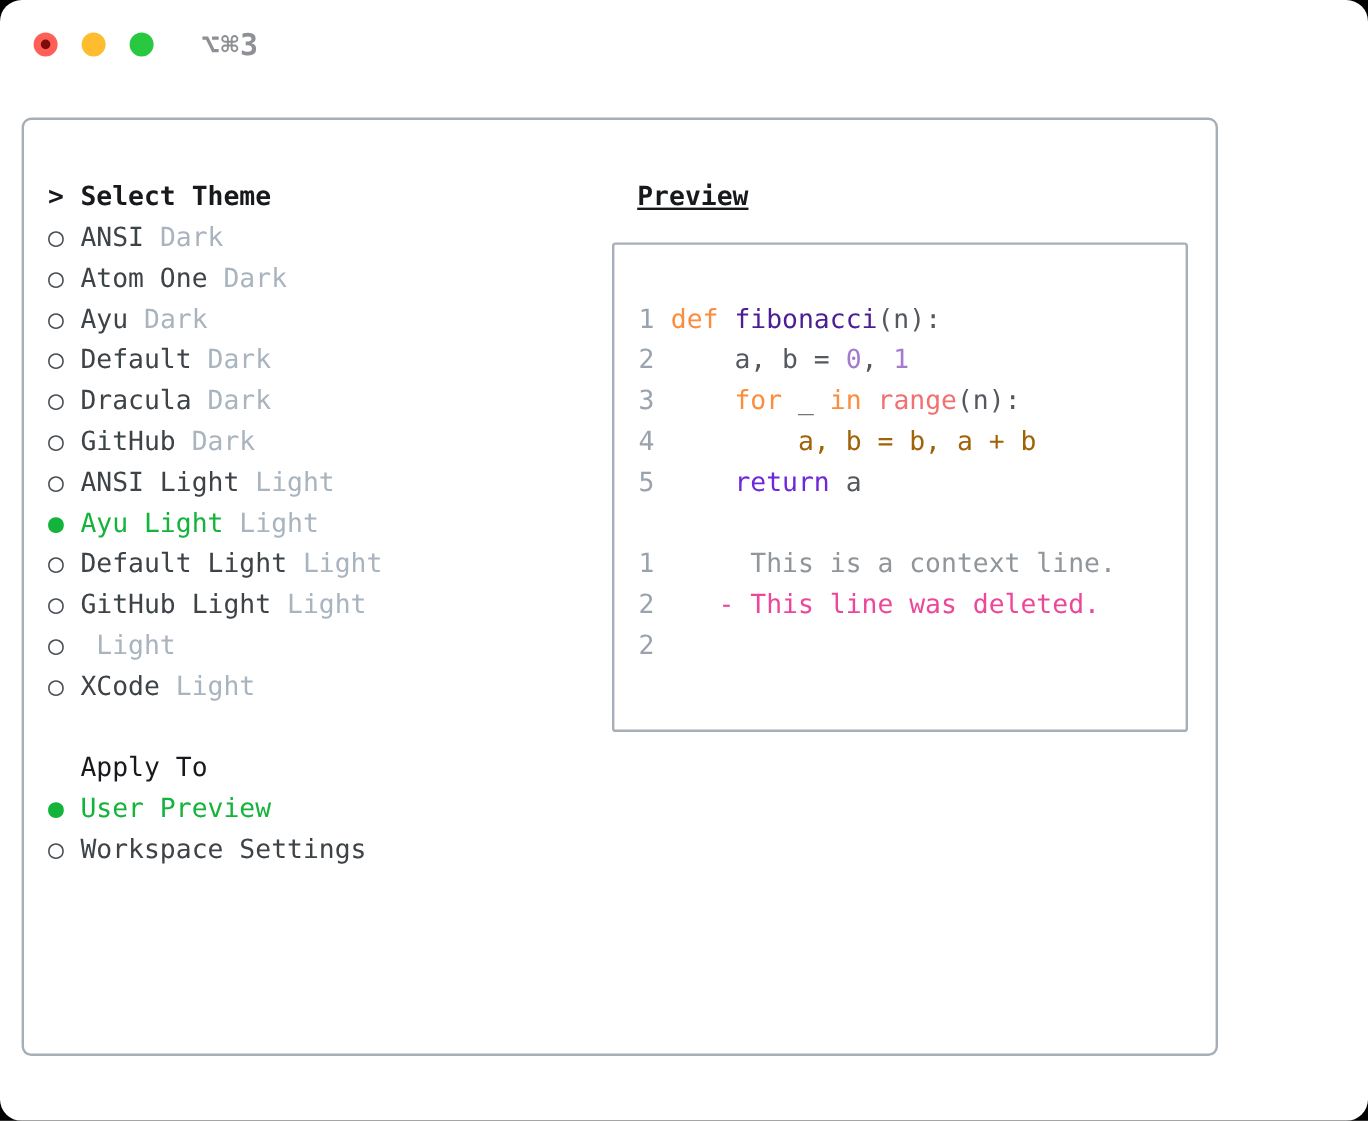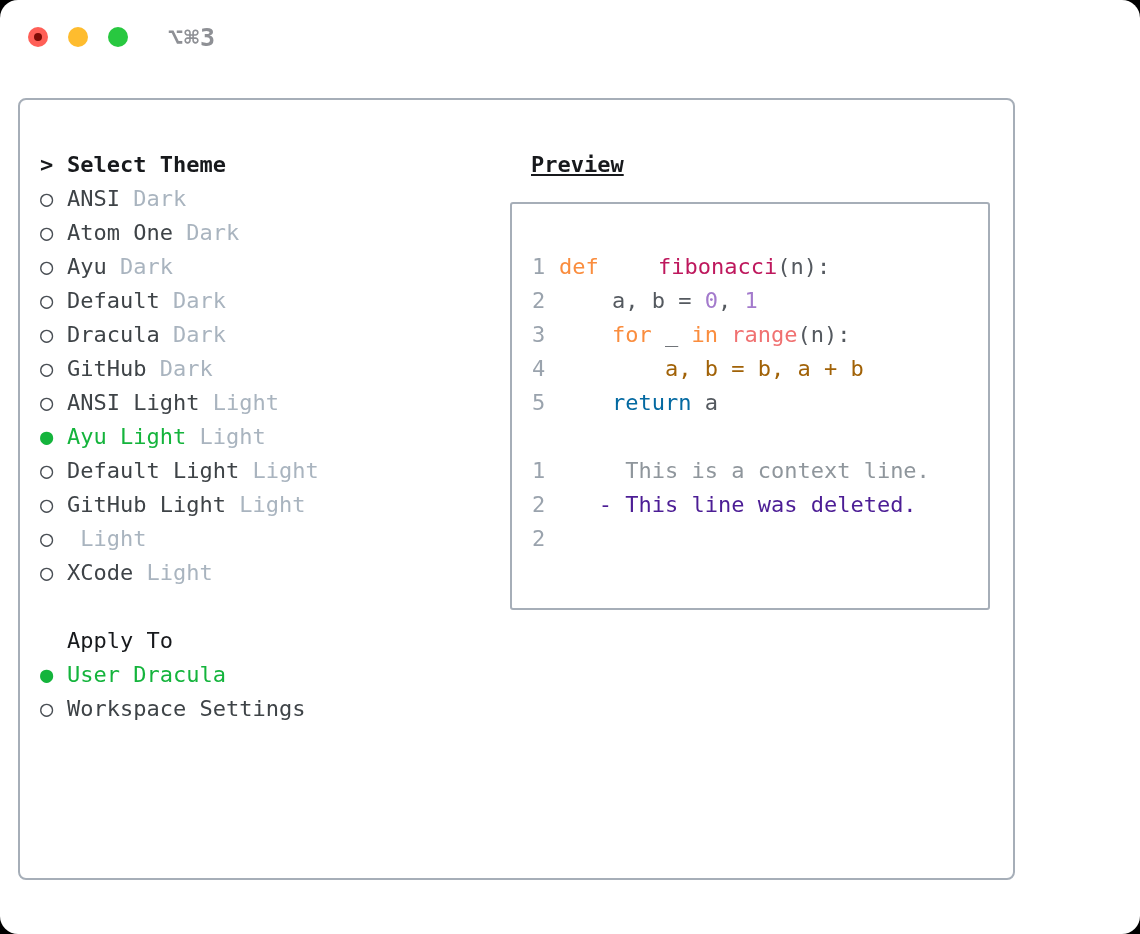--- a/index.html
+++ b/index.html
@@ -103,38 +103,38 @@
         </div>
 
       <div class="spacer"></div>
 
       <div class="row">
         <span class="marker"></span>
         <span class="hdr2">Apply To</span>
       </div>
 
       <div id="apply-list">
-          <div class="row"><span class="marker sel">●</span><span class="t-name sel">User Dracula</span></div>
+          <div class="row"><span class="marker sel">●</span><span class="t-name sel">User Preview</span></div>
           <div class="row"><span class="marker">○</span><span class="t-name">Workspace Settings</span></div>
         </div>
 
       <div class="spacer"></div>
 
     </div>
 
     <div class="preview-header">Preview</div>
 
     <div class="preview-box">
       <div id="code-lines">
-          <div class="code-row"><span class="ln" style="color: rgb(154, 163, 173);">1</span><span class="code-content"><span style="color: rgb(250, 141, 62);">def </span><span style="color: #be185d; margin-left: 46px;">fibonacci</span><span style="color: rgb(84, 89, 95);">(n):</span></span></div>
+          <div class="code-row"><span class="ln" style="color: rgb(154, 163, 173);">1</span><span class="code-content"><span style="color: rgb(250, 141, 62);">def </span><span style="color: #4c1d95;">fibonacci</span><span style="color: rgb(84, 89, 95);">(n):</span></span></div>
           <div class="code-row"><span class="ln" style="color: rgb(154, 163, 173);">2</span><span class="code-content"><span style="color: rgb(84, 89, 95);">    a, b = </span><span style="color: rgb(163, 122, 204);">0</span><span style="color: rgb(84, 89, 95);">, </span><span style="color: rgb(163, 122, 204);">1</span></span></div>
           <div class="code-row"><span class="ln" style="color: rgb(154, 163, 173);">3</span><span class="code-content"><span style="color: rgb(84, 89, 95);">    </span><span style="color: rgb(250, 141, 62);">for</span><span style="color: rgb(84, 89, 95);"> _ </span><span style="color: rgb(250, 141, 62);">in</span><span style="color: rgb(84, 89, 95);"> </span><span style="color: rgb(240, 113, 113);">range</span><span style="color: rgb(84, 89, 95);">(n):</span></span></div>
           <div class="code-row"><span class="ln" style="color: rgb(154, 163, 173);">4</span><span class="code-content"><span style="color: #a16207;">        a, b = b, a + b</span></span></div>
-          <div class="code-row"><span class="ln" style="color: rgb(154, 163, 173);">5</span><span class="code-content"><span style="color: rgb(84, 89, 95);">    </span><span style="color: #0369a1;">return</span><span style="color: rgb(84, 89, 95);"> a</span></span></div>
+          <div class="code-row"><span class="ln" style="color: rgb(154, 163, 173);">5</span><span class="code-content"><span style="color: rgb(84, 89, 95);">    </span><span style="color: #6d28d9;">return</span><span style="color: rgb(84, 89, 95);"> a</span></span></div>
           <div class="code-row"><span class="ln" style="color: rgb(154, 163, 173);"></span><span class="code-content"></span></div>
           <div class="code-row"><span class="ln" style="color: rgb(154, 163, 173);">1</span><span class="code-content"><span style="color: rgb(143, 150, 156);">     This is a context line.</span></span></div>
-          <div class="code-row"><span class="ln" style="color: rgb(154, 163, 173);">2</span><span class="code-content"><span style="color: #4c1d95;">   - This line was deleted.</span></span></div>
+          <div class="code-row"><span class="ln" style="color: rgb(154, 163, 173);">2</span><span class="code-content"><span style="color: #ec4899;">   - This line was deleted.</span></span></div>
           <div class="code-row"><span class="ln" style="color: rgb(154, 163, 173);">2</span></div>
         </div>
     </div>
 
   </div>
 </div>
 
 </body></html>

